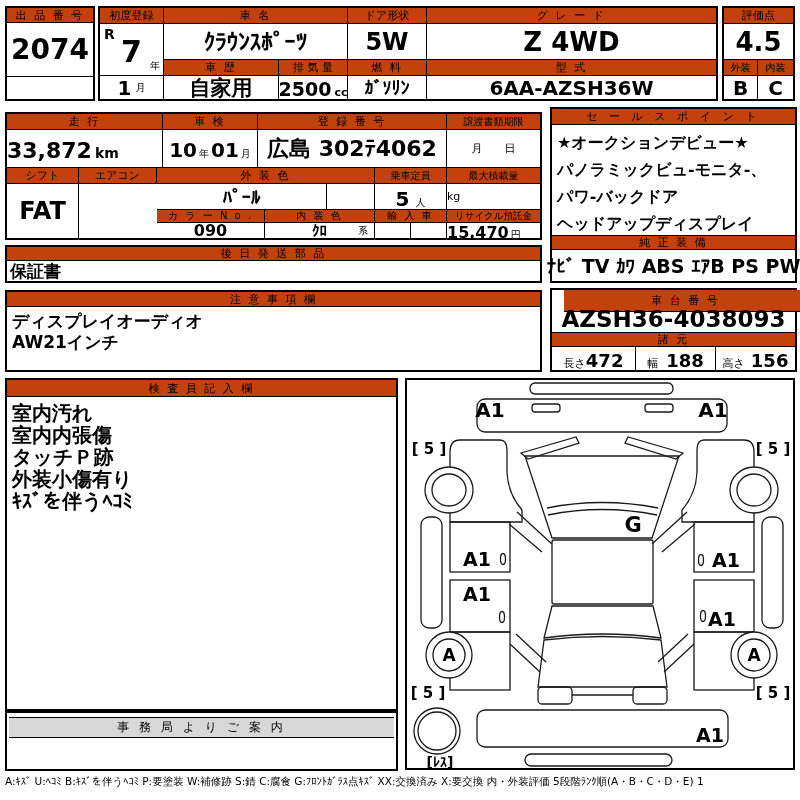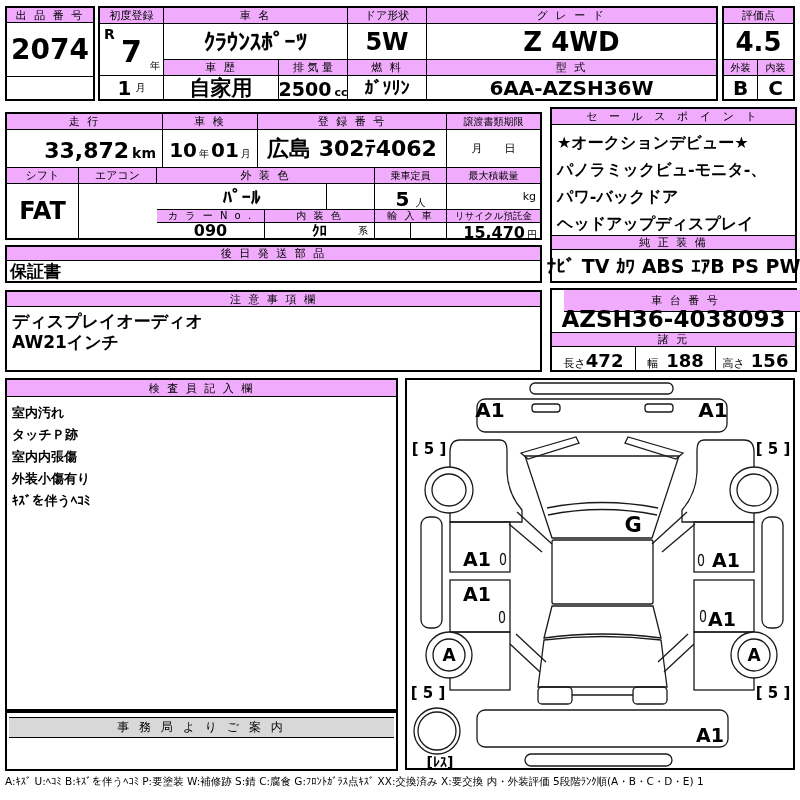--- a/index.html
+++ b/index.html
@@ -3,31 +3,31 @@
 <meta charset="utf-8">
 <title>車両検査票</title>
 <style>
   html,body{margin:0;padding:0;background:#fff;}
   body{width:800px;height:800px;position:relative;font-family:"DejaVu Sans","Liberation Sans",sans-serif;color:#000;}
   .bx{position:absolute;border:2px solid #000;background:#fff;box-sizing:border-box;}
   .c{position:absolute;box-sizing:border-box;border-right:1.6px solid #000;border-bottom:1.6px solid #000;
      display:flex;align-items:center;justify-content:center;white-space:nowrap;overflow:visible;}
   .nr{border-right:none!important;}
   .nb{border-bottom:none!important;}
-  .g{background:#f0abfc;font-size:11px;letter-spacing:2px;}
+  .g{background:#c2410c;font-size:11px;letter-spacing:2px;}
   .g.tight{letter-spacing:0;}
   .v{font-weight:bold;}
   .left{justify-content:flex-start;}
-  .right{justify-content:flex-end;}
+  .right{justify-content:flex-start;}
   .base{align-items:baseline;}
   .u{font-size:11px;font-weight:bold;margin-left:3px;}
   .lines{display:block;padding:3px 5px;font-weight:bold;}
   .lines div{line-height:21px;font-size:17px;}
   .sp div{line-height:27px;font-size:16px;}
-  .insp div{line-height:22px;font-size:13px;}
+  .insp div{line-height:22px;font-size:20px;}
   svg text{font-family:"DejaVu Sans","Liberation Sans",sans-serif;font-weight:bold;fill:#000;}
   .legend{position:absolute;left:5px;top:775px;width:792px;font-size:10.5px;white-space:nowrap;}
 </style>
 </head>
 <body>
 
 <div class="bx" style="left:5px;top:6px;width:90px;height:95px">
   <div class="c g nr" style="left:0;top:0;width:86px;height:15px">出 品 番 号</div>
   <div class="c v nr" style="left:0;top:15px;width:86px;height:54px;font-size:28px">2074</div>
   <div class="c nr nb" style="left:0;top:53px;width:86px;height:38px"></div>
@@ -167,22 +167,22 @@
   <div class="c nr nb base" style="left:164px;top:57px;width:79px;height:23px;padding-top:3px">
     <span style="font-size:11px;margin-right:6px">高さ</span>
     <span class="v" style="font-size:18px">156</span>
   </div>
 </div>
 
 <div class="bx" style="left:5px;top:378px;width:393px;height:333px">
   <div class="c g nr" style="left:0;top:0;width:389px;height:17px">検 査 員 記 入 欄</div>
   <div class="lines insp" style="position:absolute;left:0;top:19px;width:389px">
     <div>室内汚れ</div>
+    <div>室内内張傷</div>
     <div>タッチＰ跡</div>
-    <div>室内内張傷</div>
     <div>外装小傷有り</div>
     <div>ｷｽﾞを伴うﾍｺﾐ</div>
   </div>
 </div>
 
 <div class="bx" style="left:5px;top:711px;width:393px;height:60px">
   <div style="position:absolute;left:2px;top:4px;width:385px;height:19px;background:#d8d8d8;border-top:1px solid #000;border-bottom:1px solid #000;display:flex;align-items:center;justify-content:center;font-size:12px;letter-spacing:3px">事 務 局 よ り ご 案 内</div>
 </div>
 
 <div class="bx" style="left:405px;top:378px;width:390px;height:392px">

